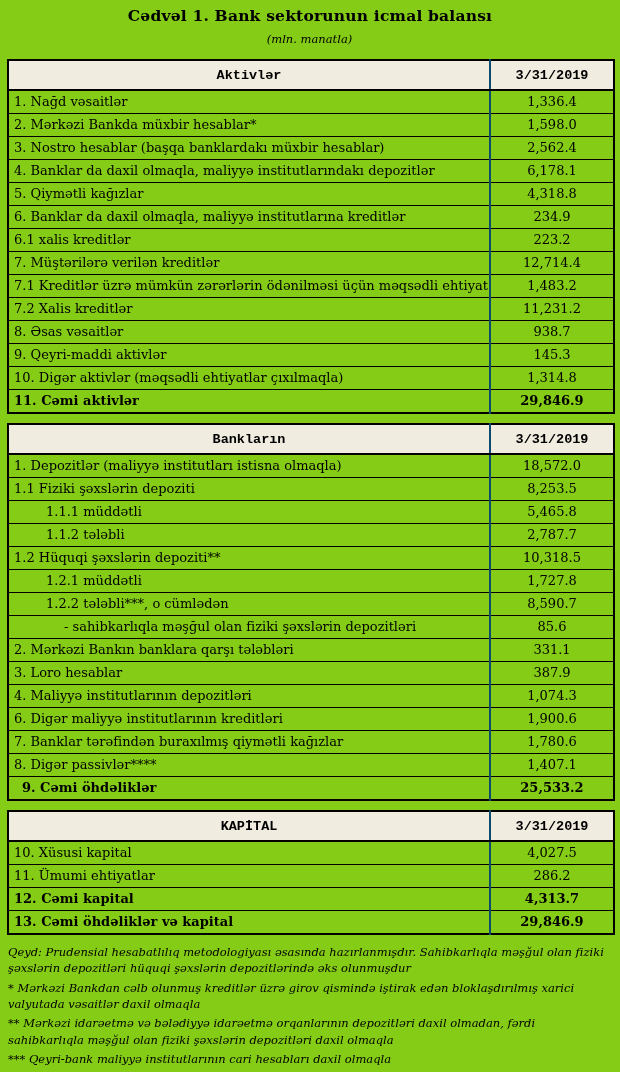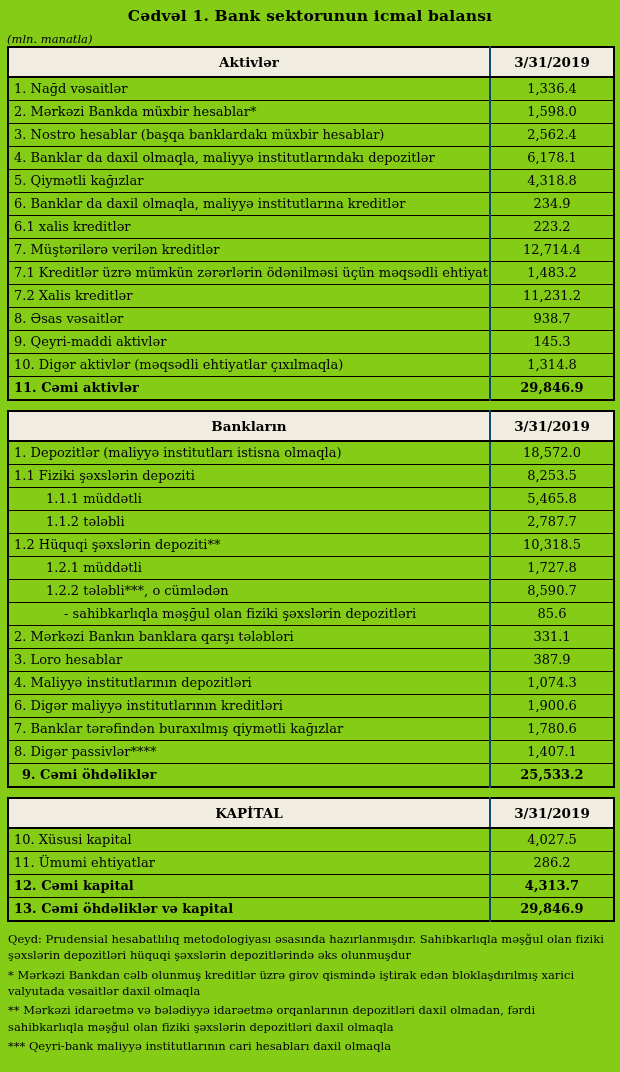--- a/index.html
+++ b/index.html
@@ -18,24 +18,24 @@
     overflow: hidden;
   }
   .title {
     text-align: center;
     font-weight: bold;
     font-size: 15.5px;
     margin: 2px 0 7px 0;
     letter-spacing: 0.2px;
   }
   .unit-note {
-    text-align: left;
+    text-align: center;
     font-style: italic;
     font-size: 11.5px;
-    margin: 0 1px 0 0;
+    margin: 0 1px 13px 0;
   }
   table.balance {
     width: 606px;
     border-collapse: collapse;
     border: 2px solid #000;
     table-layout: fixed;
     margin: 0 0 9px 0;
   }
   table.balance col.c-label { width: 482px; }
   table.balance col.c-value { width: 124px; }
@@ -44,20 +44,21 @@
     font-size: 13px;
     overflow: hidden;
     white-space: nowrap;
   }
   th {
     background: #f0ecdf;
     height: 26px;
     font-size: 13.5px;
     font-weight: bold;
     border-bottom: 2px solid #000;
+    font-family: Liberation Mono, monospace;
   }
   th.value-h, td.value { border-left: 2px solid #0c4a6e; }
   td {
     height: 22px;
     line-height: 22px;
     padding: 0 4px 0 5px;
   }
   td.value {
     text-align: center;
     padding: 0 12px;
@@ -65,20 +66,21 @@
   td.bold { font-weight: bold; }
   td.ind1 { padding-left: 37px; }
   td.ind2 { padding-left: 55px; }
   td.ind3 { padding-left: 13px; }
   .footnotes {
     margin-top: 1px;
     padding: 0 1px;
   }
   .footnotes p {
     margin: 0 0 3px 0;
+    font-style: italic;
     font-size: 11.5px;
     line-height: 1.42;
   }
 </style>
 </head>
 <body>
 
 <div class="page">
 
   <div class="title">Cədvəl 1. Bank sektorunun icmal balansı</div>

